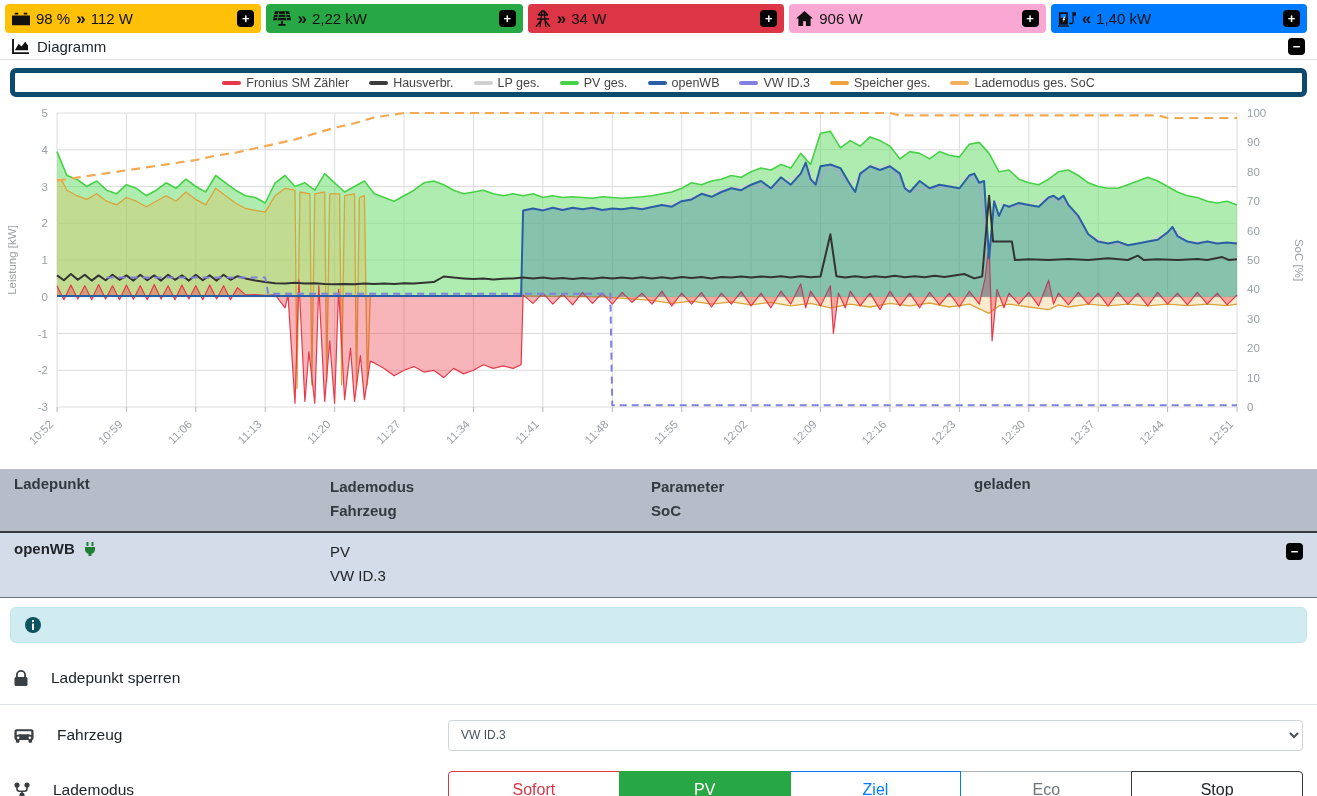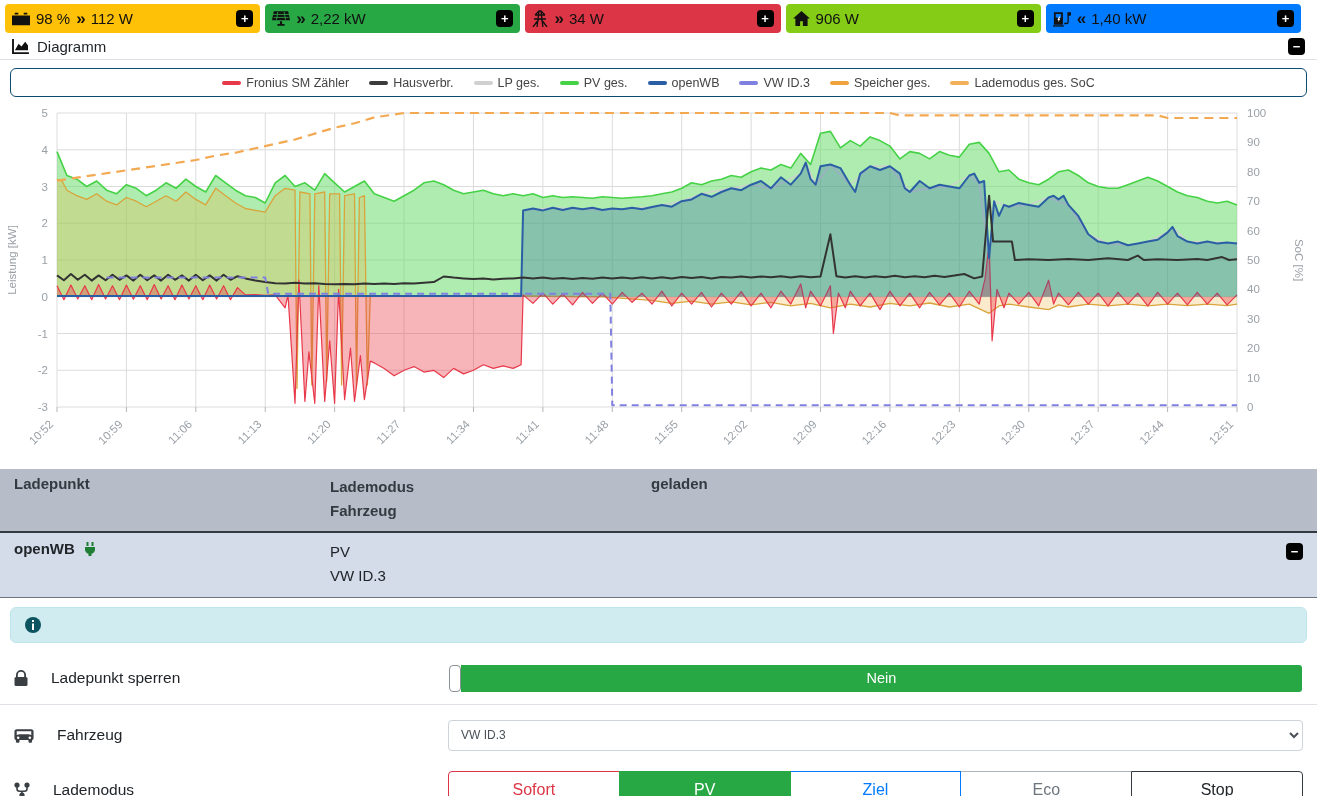--- a/index.html
+++ b/index.html
@@ -1,35 +1,35 @@
 <!DOCTYPE html>
 <html><head>
 <meta charset="utf-8">
 <style>
   * { margin:0; padding:0; box-sizing:border-box; }
   html,body { width:1317px; height:796px; overflow:hidden; background:#fff;
     font-family:"Liberation Sans","DejaVu Sans",sans-serif; color:#212529; }
 
   
-  .badges { display:flex; gap:5px; padding:4px 16px 3px 5px; }
+  .badges { display:flex; gap:5px; padding:4px 10px 3px 5px; }
   .badge { flex:1; height:29px; border-radius:4px; display:flex; align-items:center;
     padding:0 7px; font-size:15px; color:#111; gap:6px; }
   .badge .sq-btn { margin-left:auto; }
   .sq-btn { width:17px; height:17px; background:#000; border-radius:4px; color:#fff;
     display:flex; align-items:center; justify-content:center; font-size:13px; line-height:1;
     font-weight:bold; cursor:pointer; }
   .arrow { font-size:17px; font-weight:bold; letter-spacing:-1px; }
 
   
   .diag-bar { display:flex; align-items:center; gap:8px; padding:2px 12px 4px 12px;
     border-bottom:1px solid #dee2e6; font-size:15px; }
   .diag-bar .sq-btn { margin-left:auto; }
 
   
-  .legend { margin:8px 10px 0 10px; border:1px solid #0c4a6e; border-radius:6px;
+  .legend { margin:8px 10px 0 10px; border:5px solid #0c4a6e; border-radius:6px;
     height:29px; display:flex; align-items:center; justify-content:center; gap:20px;
     font-size:12.5px; color:#444; }
   .legend-item { display:flex; align-items:center; gap:5px; }
   .legend-swatch { width:19px; height:4px; border-radius:2px; display:inline-block; }
 
   
   .lp-table { margin-top:12px; }
   .lp-head { background:#b7bcc9; display:flex; padding:6px 0 8px 0;
     font-weight:bold; font-size:15px; color:#343a40; border-bottom:2px solid #343a40; }
   .lp-row  { background:#d4dbe9; display:flex; padding:7px 0 9px 0; font-size:15px;
@@ -109,21 +109,21 @@
   <div class="badge" style="background: rgb(220, 53, 69);">
     <span class="icon">
       <svg width="16" height="17" viewBox="0 0 16 17" stroke="#111" fill="none" stroke-width="1.3">
           <path d="M5 17 7 1h2l2 17M3 5h10M2 9h12M1 17l6-8M15 17 9 9M7 1 3 5M9 1l4 4"></path>
         </svg>
     </span>
     <span class="arrow">»</span>
     <span>34 W</span>
     <span class="sq-btn">+</span>
   </div>
-  <div class="badge" style="background: #84cc16;">
+  <div class="badge" style="background: #f9a8d4;">
     <span class="icon">
       <svg width="17" height="15" viewBox="0 0 18 16">
           <path fill="#111" d="M9 0l9 8h-2.5v8h-5v-5h-3v5h-5V8H0z"></path>
         </svg>
     </span>
     <span>906 W</span>
     <span class="sq-btn">+</span>
   </div>
   <div class="badge" style="background: rgb(0, 123, 255);">
     <span class="icon">
@@ -287,20 +287,24 @@
     <path d="M57.0 83.6L76.8 80.7L96.7 77.7L116.5 74.8L136.3 71.9L156.2 68.9L176.0 66.0L195.8 63.0L215.7 58.6L235.5 55.7L255.3 51.3L275.2 46.9L295.0 42.5L314.8 36.6L334.6 30.7L354.5 26.3L374.3 20.4L394.1 17.5L404.1 16.0L889.9 16.0L899.9 18.4L1157.7 18.4L1167.6 21.0L1237.0 21.0" fill="none" stroke="#f3a952" stroke-width="2.2" stroke-linejoin="round" stroke-dasharray="9 6"></path>
   </svg>
 
 <div class="lp-table">
   <div class="lp-head">
     <div class="c1">Ladepunkt</div>
     <div class="c2 two-line">
       <div>Lademodus</div>
       <div>Fahrzeug</div>
     </div>
+    <div class="c3 two-line">
+      <div>Parameter</div>
+      <div>SoC</div>
+    </div>
     <div class="c4">geladen</div>
   </div>
   <div class="lp-row">
     <div class="c1">
       <b>openWB</b>
       <span class="icon" style="vertical-align:-2px; margin-left:5px;">
         <svg width="12" height="14" viewBox="0 0 12 14">
             <path fill="#1e7e34" d="M2.5 0h2v4h-2zM7.5 0h2v4h-2zM1 5h10v2.5c0 2.2-1.5 3.8-3.5 4.2V14h-3v-2.3C2.5 11.3 1 9.7 1 7.5z"></path>
           </svg>
       </span>
@@ -325,26 +329,20 @@
 <div class="set-row" style="height:52px;">
   <span class="set-label">
     <span class="icon">
       <svg width="14" height="16" viewBox="0 0 14 16">
           <path fill="#3a3f44" d="M2 7V5a5 5 0 0 1 10 0v2h-1.8V5a3.2 3.2 0 0 0-6.4 0v2z"></path>
           <rect x="0.5" y="7" width="13" height="9" rx="1.5" fill="#3a3f44"></rect>
         </svg>
     </span>
     <span>Ladepunkt sperren</span>
   </span>
-  <div class="controls">
-    <div class="toggle green">
-      <div class="handle"></div>
-      <div class="track">Nein</div>
-    </div>
-  </div>
 </div>
 
 <hr class="hr-light">
 
 <div class="set-row" style="height:60px;">
   <span class="set-label">
     <span class="icon">
       <svg width="20" height="15" viewBox="0 0 22 16">
           <path fill="#3a3f44" d="M3 1h16c1.6 0 2.5 1 2.5 2.5V11c0 1-.7 1.8-1.6 2v1.5c0 .8-.7 1.5-1.5 1.5h-1c-.8 0-1.5-.7-1.5-1.5V13H6.1v1.5c0 .8-.7 1.5-1.5 1.5h-1c-.8 0-1.5-.7-1.5-1.5v-1.5C1.2 12.8.5 12 .5 11V3.5C.5 2 1.4 1 3 1z"></path>
           <path fill="#fff" d="M3 3.2h16V7.5l-3-.8H6l-3 .8z"></path>

